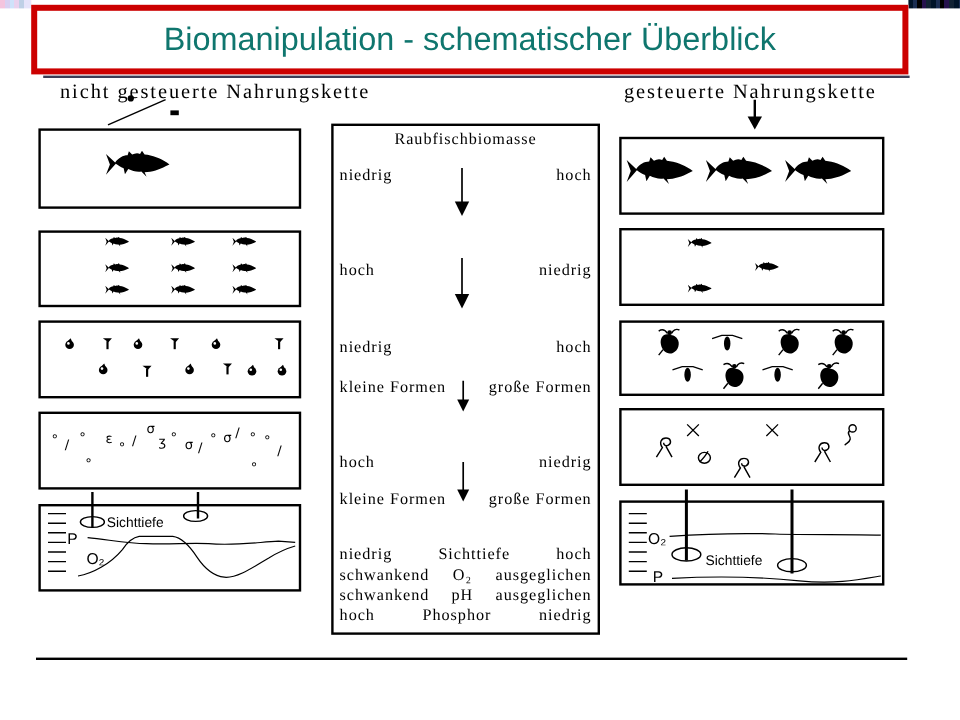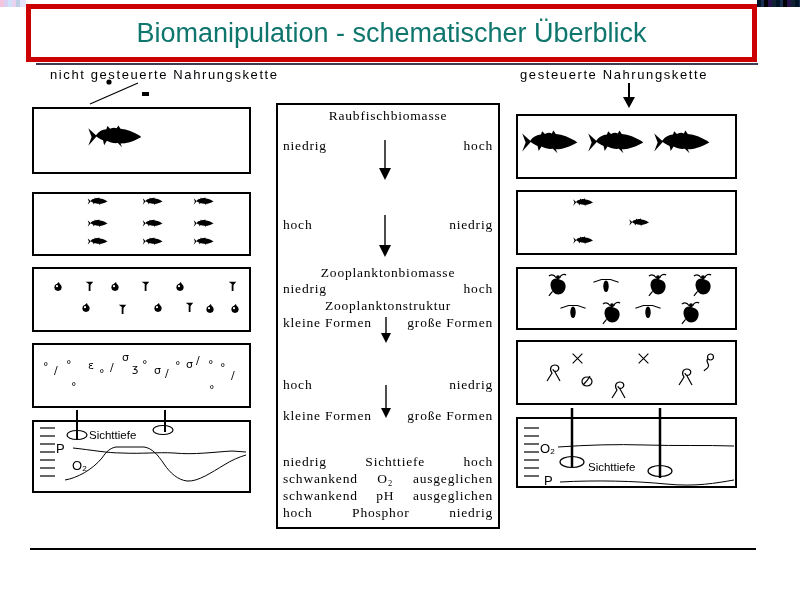--- a/index.html
+++ b/index.html
@@ -6,21 +6,21 @@
     font-family:"Liberation Serif",serif;color:#000;position:relative}
   .box{position:absolute;border:2px solid #000;background:#fff;box-sizing:border-box}
   .decorL{position:absolute;left:0;top:0;width:26px;height:7px;
     background:repeating-linear-gradient(90deg,#f4c4de 0 4px,#d9d0f2 4px 8px,#cfe2fa 8px 12px,#e9d2ee 12px 16px,#bfd0e6 16px 20px,#e6e4fa 20px 26px)}
   .decorR{position:absolute;left:757px;top:0;width:43px;height:7px;
     background:repeating-linear-gradient(90deg,#001428 0 4px,#1a2e52 4px 7px,#000 7px 11px,#26124d 11px 15px,#112233 15px 19px)}
   .titlebox{position:absolute;left:26px;top:4px;width:731px;height:58px;border:5px solid #cc0000;
     background:#fff;box-sizing:border-box;display:flex;align-items:center;justify-content:center}
   .titletext{font-family:Liberation Sans, sans-serif;font-size:27px;color:#0f766e;white-space:nowrap}
   .titleshadow{position:absolute;left:36px;top:63px;width:722px;height:2px;background:#3c3c55}
-  .colhdr{position:absolute;font-family:Liberation Sans, sans-serif;font-size:13px;
+  .colhdr{position:absolute;font-family:Liberation Serif, serif;font-size:17px;
     letter-spacing:1.6px;white-space:nowrap}
   
   .cheading{position:absolute;left:0;right:0;text-align:center;font-size:13.5px;letter-spacing:0.8px;white-space:nowrap}
   .crow{position:absolute;left:2px;right:2px;display:flex;justify-content:space-between;
     font-size:13.5px;letter-spacing:0.8px;padding:0 3px;white-space:nowrap}
   .u{}
   .ph{position:absolute;font-family:"DejaVu Sans",sans-serif;font-size:11px;line-height:1}
   svg{display:block}
   .svgabs{position:absolute}
   .laketext{font-family:"Liberation Sans",sans-serif}
@@ -227,26 +227,24 @@
 
   <div class="crow" style="top:112px">
     <span>hoch</span>
     <span>niedrig</span>
   </div>
   <svg class="svgabs" style="left:99px;top:109px" width="16" height="44">
     <line x1="8" y1="1" x2="8" y2="32" stroke="#000" stroke-width="1.4"></line>
     <polygon points="2,31 14,31 8,43" fill="#000"></polygon>
   </svg>
 
-  <span class="cheading u" style="top:160px">Zooplanktonbiomasse</span>
   <div class="crow" style="top:176px">
     <span>niedrig</span>
     <span>hoch</span>
   </div>
-  <span class="cheading" style="top:193px">Zooplanktonstruktur</span>
   <div class="crow" style="top:210px">
     <span>kleine Formen</span>
     <span>große Formen</span>
   </div>
   <svg class="svgabs" style="left:101px;top:212px" width="14" height="27">
     <line x1="7" y1="0" x2="7" y2="17" stroke="#000" stroke-width="1.4"></line>
     <polygon points="2,16 12,16 7,26" fill="#000"></polygon>
   </svg>
 
   <div class="crow" style="top:272px">

